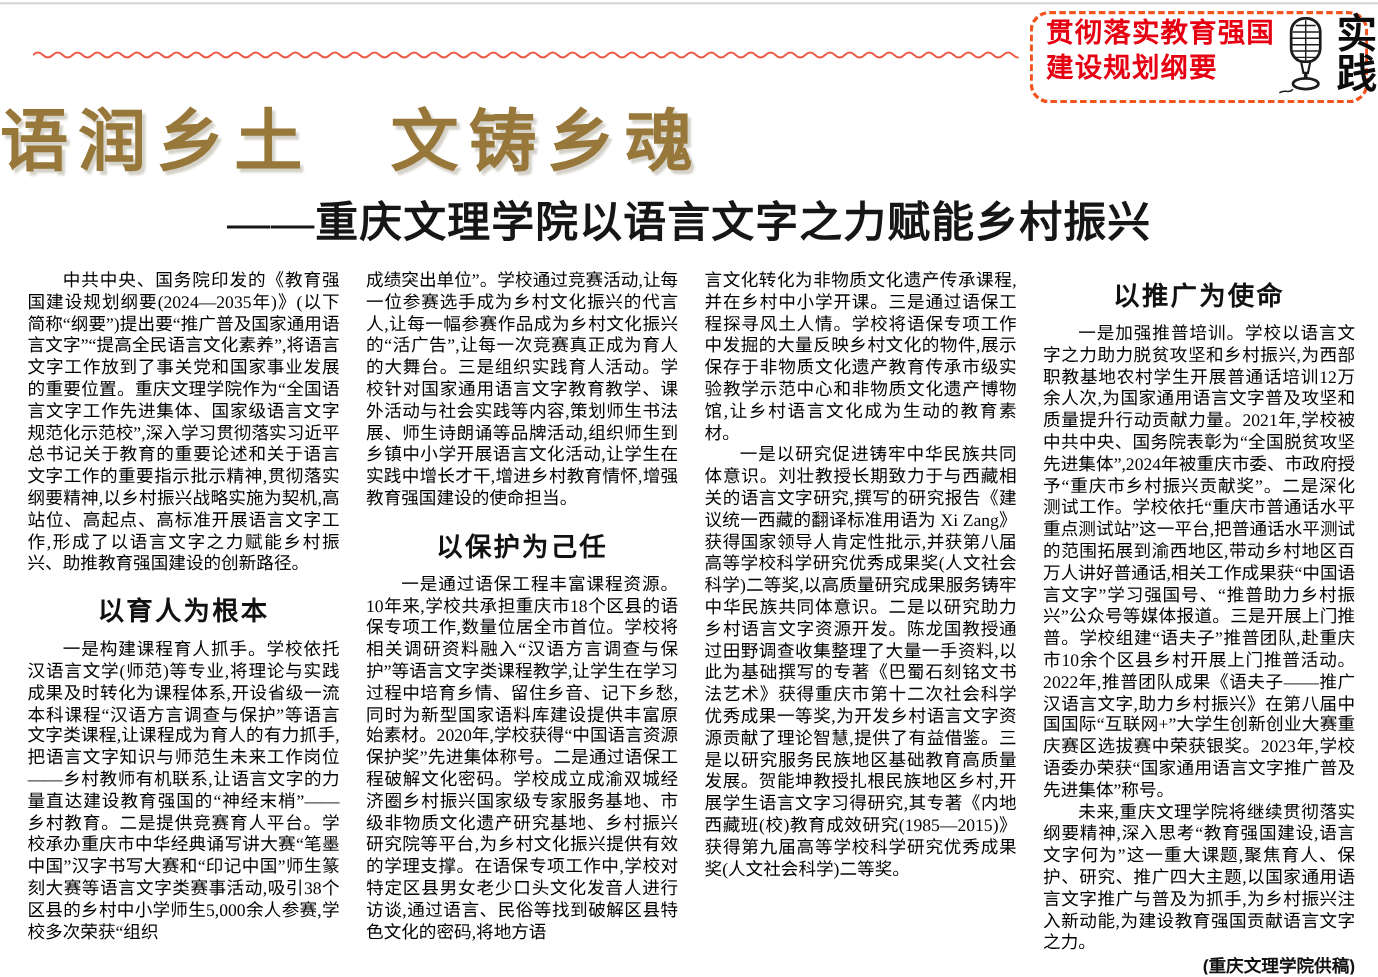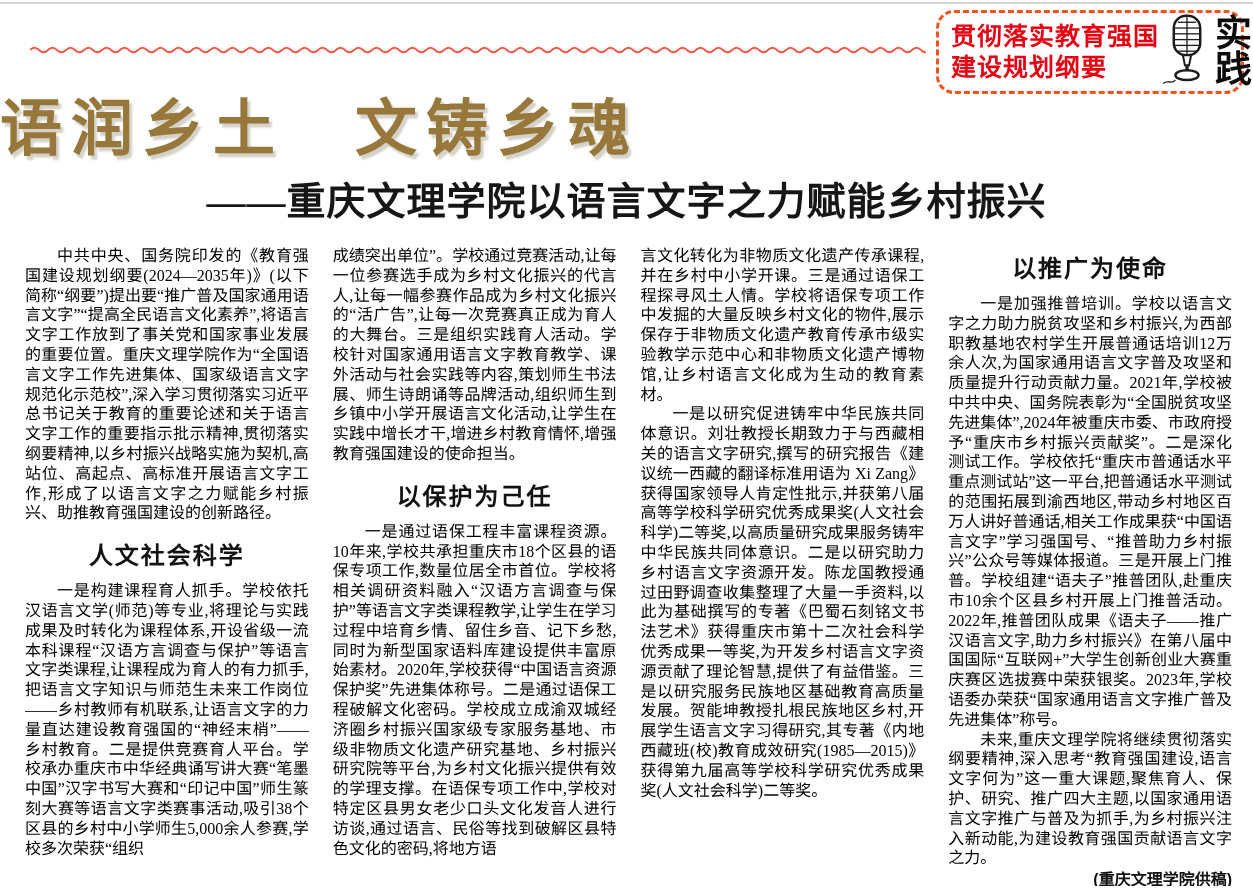--- a/index.html
+++ b/index.html
@@ -8,21 +8,21 @@
     font-family:"Liberation Serif","DejaVu Serif",serif;color:#1e1e1e;
   }
   .top-rule{position:absolute;top:2px;left:0;width:100%;height:0;border-top:2px solid #d7d7d7;}
   .squiggle{position:absolute;top:45px;left:30px;width:896px;height:10px;}
   .squiggle path{stroke:var(--squiggle,#ee5a47);stroke-width:1.8;fill:none;}
 
   
   .badge{
     position:absolute;top:10px;right:9px;width:308px;height:84px;
     border:3px dashed var(--badge-border,#f2541d);border-radius:18px;
-    display:flex;align-items:center;justify-content:space-between;
+    display:flex;align-items:flex-start;justify-content:space-between;
     padding:2px 10px 2px 12px;box-sizing:border-box;background:#fff;
   }
   .badge-slogan{
     font-family:"Liberation Sans","DejaVu Sans",sans-serif;font-weight:900;
     font-size:25px;line-height:1.26;color:var(--badge-text,#e60012);
     letter-spacing:1px;white-space:nowrap;
   }
   .mic{width:52px;height:76px;flex:0 0 auto;margin:0 2px 0 2px;}
   .badge-tag{
     font-family:"Liberation Serif","DejaVu Serif",serif;font-weight:700;
@@ -104,21 +104,21 @@
     </div>
   </div>
 
   <h1 class="headline">语润乡土　文铸乡魂</h1>
   <h2 class="subheadline">——重庆文理学院以语言文字之力赋能乡村振兴</h2>
 
   <div class="cols">
 
     <div class="col">
       <p class="para indent">中共中央、国务院印发的《教育强国建设规划纲要(2024—2035年)》(以下简称“纲要”)提出要“推广普及国家通用语言文字”“提高全民语言文化素养”,将语言文字工作放到了事关党和国家事业发展的重要位置。重庆文理学院作为“全国语言文字工作先进集体、国家级语言文字规范化示范校”,深入学习贯彻落实习近平总书记关于教育的重要论述和关于语言文字工作的重要指示批示精神,贯彻落实纲要精神,以乡村振兴战略实施为契机,高站位、高起点、高标准开展语言文字工作,形成了以语言文字之力赋能乡村振兴、助推教育强国建设的创新路径。</p>
-      <h3 class="sec">人文社会科学</h3>
+      <h3 class="sec">以育人为根本</h3>
       <p class="para indent">一是构建课程育人抓手。学校依托汉语言文学(师范)等专业,将理论与实践成果及时转化为课程体系,开设省级一流本科课程“汉语方言调查与保护”等语言文字类课程,让课程成为育人的有力抓手,把语言文字知识与师范生未来工作岗位——乡村教师有机联系,让语言文字的力量直达建设教育强国的“神经末梢”——乡村教育。二是提供竞赛育人平台。学校承办重庆市中华经典诵写讲大赛“笔墨中国”汉字书写大赛和“印记中国”师生篆刻大赛等语言文字类赛事活动,吸引38个区县的乡村中小学师生5,000余人参赛,学校多次荣获“组织</p>
     </div>
 
     <div class="col">
       <p class="para">成绩突出单位”。学校通过竞赛活动,让每一位参赛选手成为乡村文化振兴的代言人,让每一幅参赛作品成为乡村文化振兴的“活广告”,让每一次竞赛真正成为育人的大舞台。三是组织实践育人活动。学校针对国家通用语言文字教育教学、课外活动与社会实践等内容,策划师生书法展、师生诗朗诵等品牌活动,组织师生到乡镇中小学开展语言文化活动,让学生在实践中增长才干,增进乡村教育情怀,增强教育强国建设的使命担当。</p>
       <h3 class="sec">以保护为己任</h3>
       <p class="para indent">一是通过语保工程丰富课程资源。10年来,学校共承担重庆市18个区县的语保专项工作,数量位居全市首位。学校将相关调研资料融入“汉语方言调查与保护”等语言文字类课程教学,让学生在学习过程中培育乡情、留住乡音、记下乡愁,同时为新型国家语料库建设提供丰富原始素材。2020年,学校获得“中国语言资源保护奖”先进集体称号。二是通过语保工程破解文化密码。学校成立成渝双城经济圈乡村振兴国家级专家服务基地、市级非物质文化遗产研究基地、乡村振兴研究院等平台,为乡村文化振兴提供有效的学理支撑。在语保专项工作中,学校对特定区县男女老少口头文化发音人进行访谈,通过语言、民俗等找到破解区县特色文化的密码,将地方语</p>
     </div>
 
     <div class="col">

